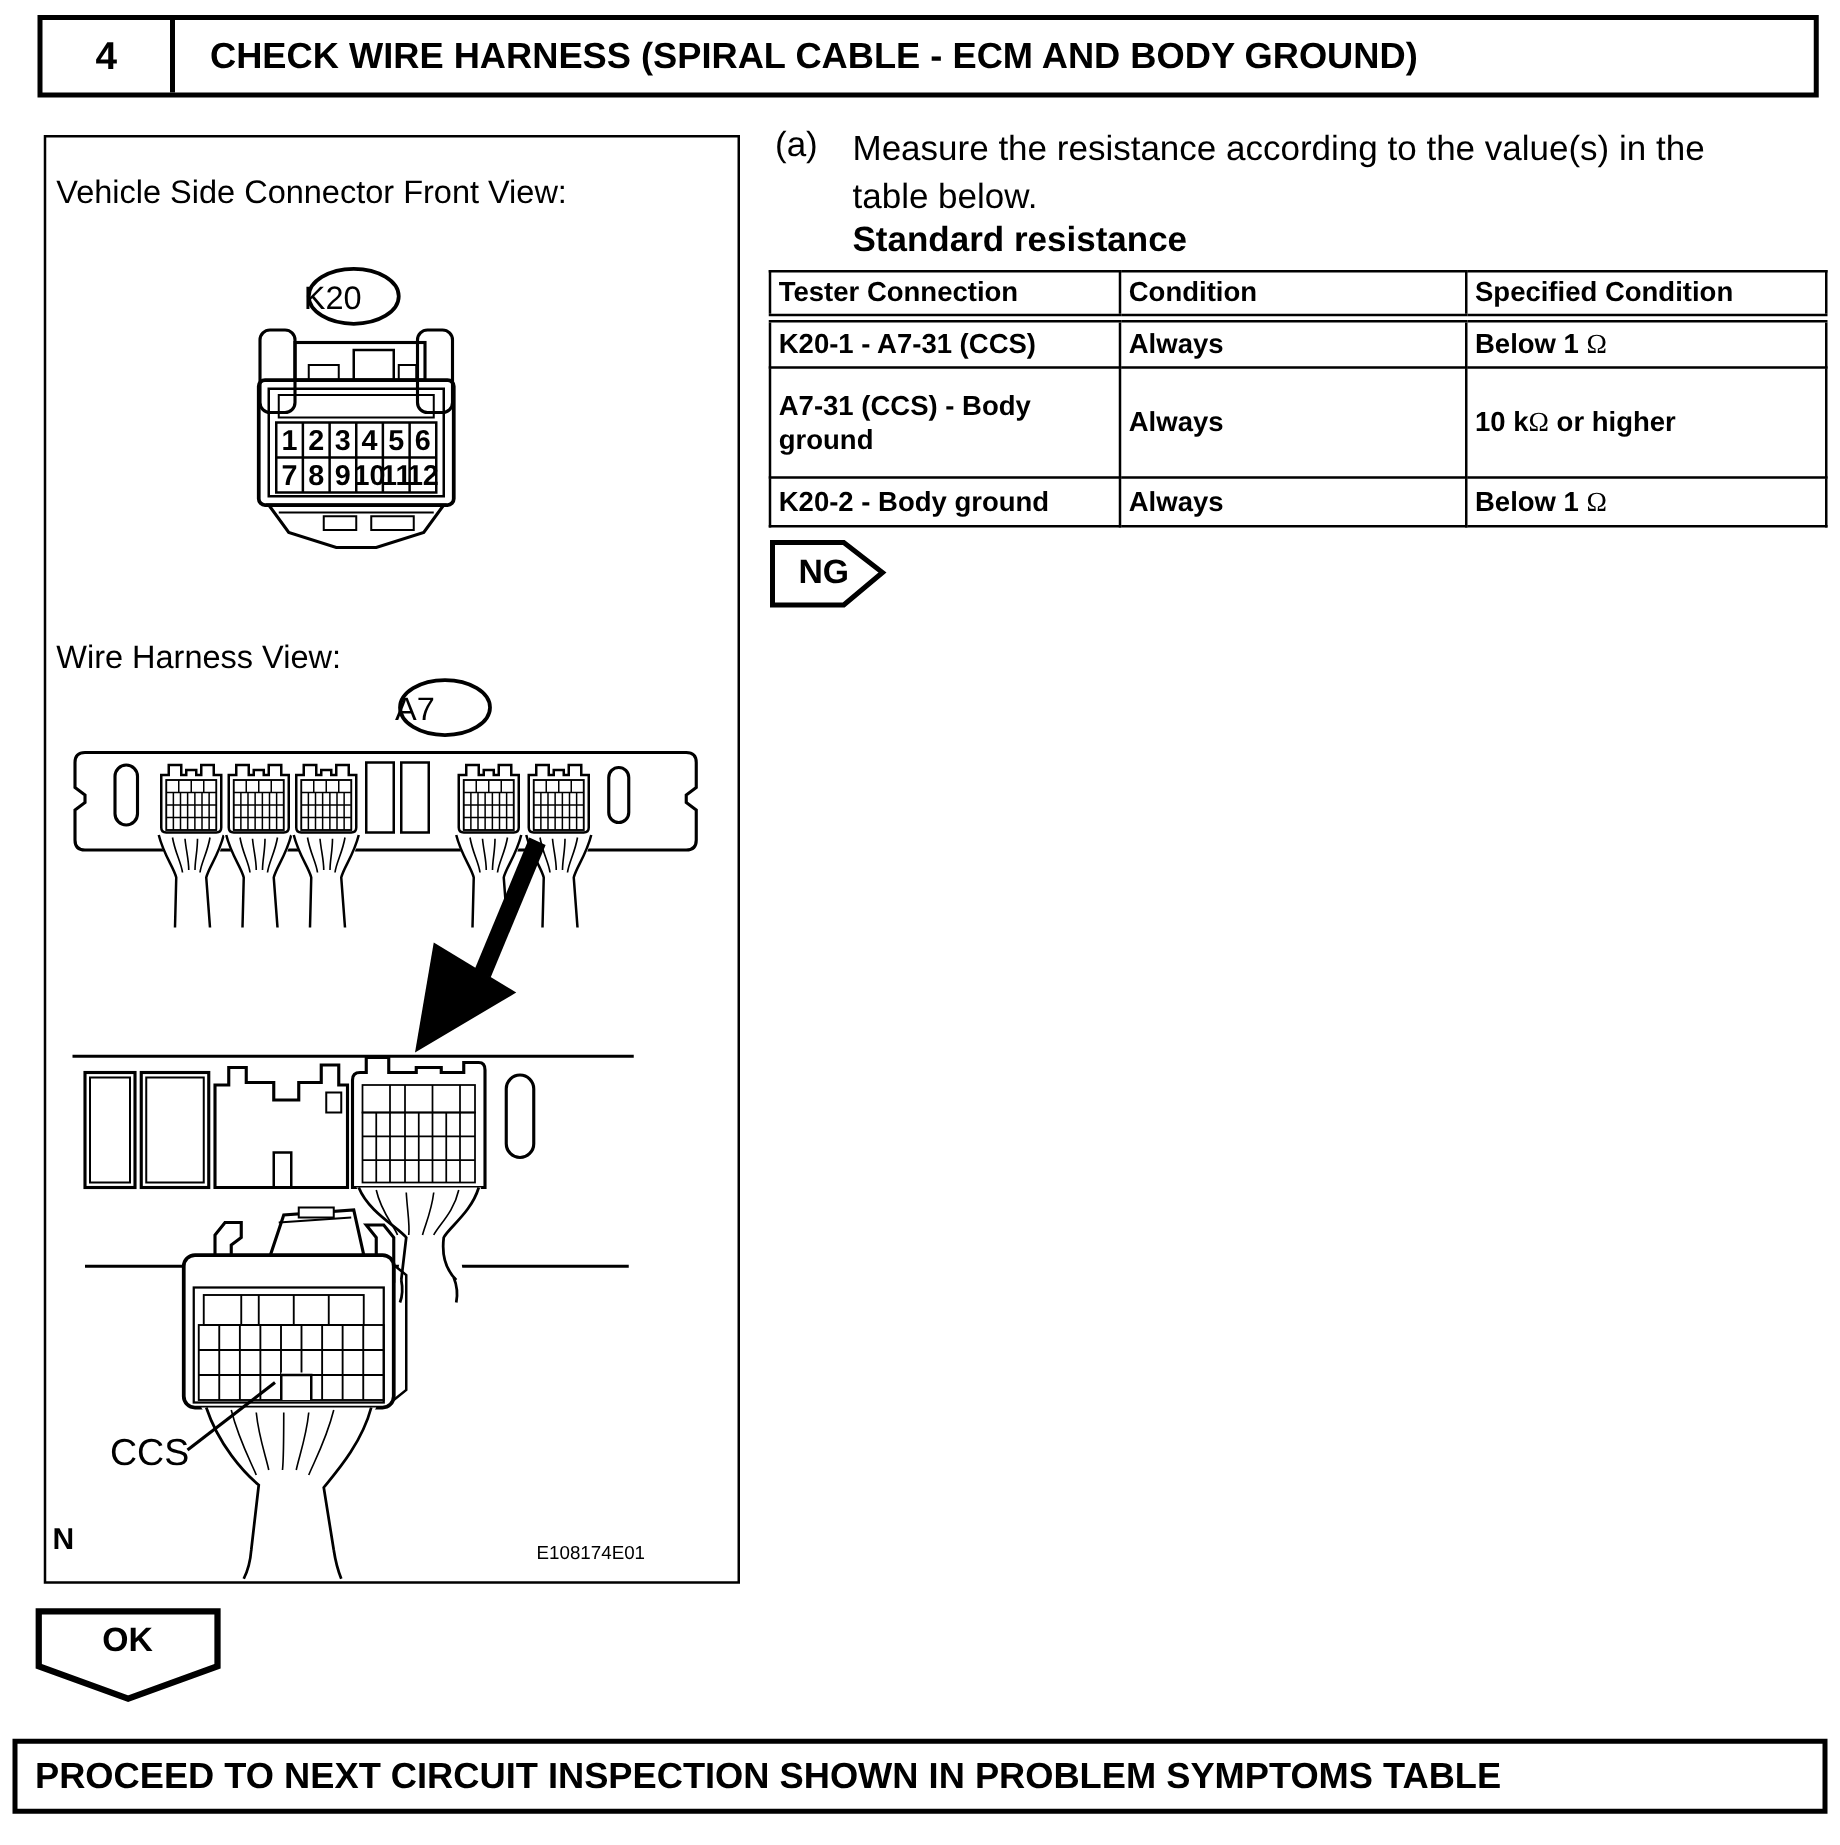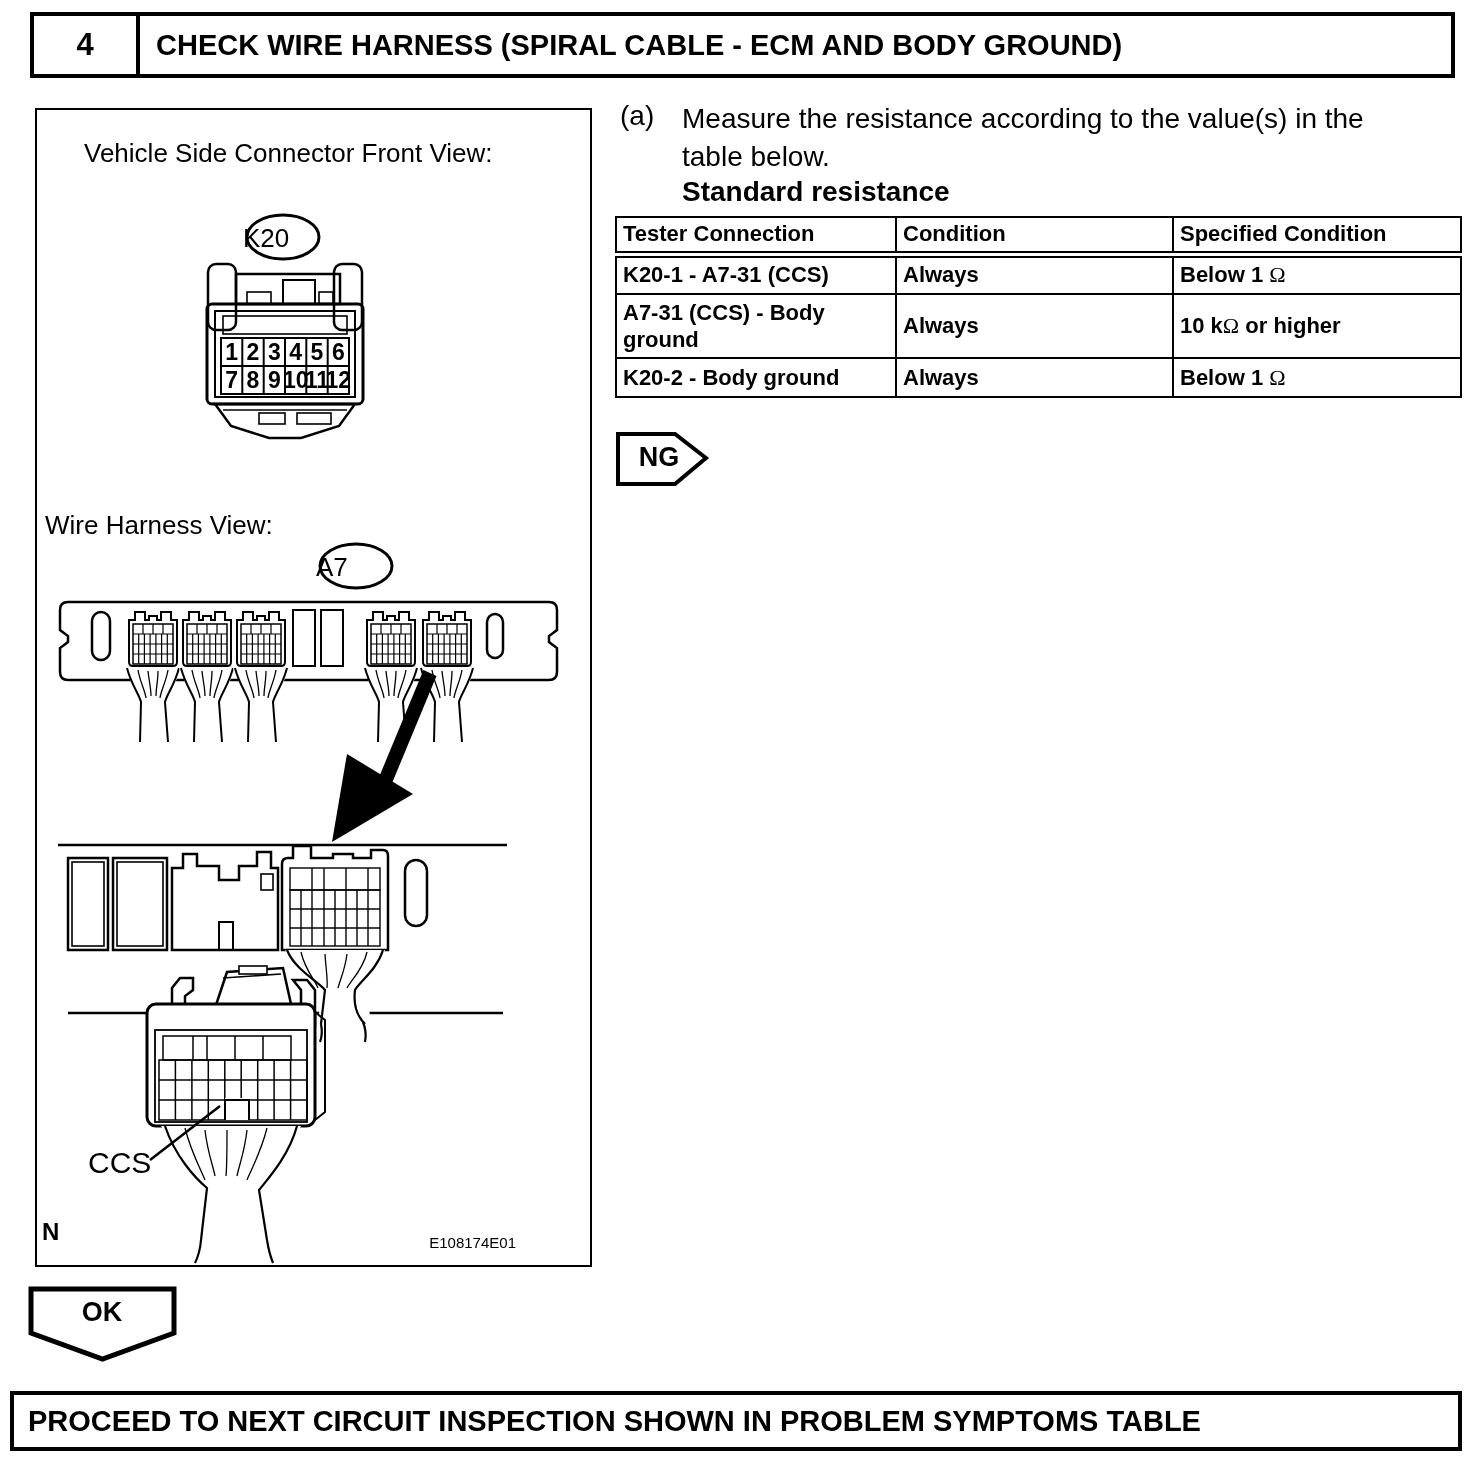--- a/index.html
+++ b/index.html
@@ -14,21 +14,21 @@
   .step-header {
     left:30px; top:12px; width:1425px; height:66px;
     border:4px solid #000; display:flex; align-items:stretch; background:#fff;
   }
   .step-num {
     width:106px; border-right:4px solid #000; display:flex;
     align-items:center; justify-content:center;
     font-size:31px; font-weight:bold;
   }
   .step-title {
-    flex:1; display:flex; align-items:center; padding-left:16px;
+    flex:1; display:flex; align-items:center; padding-left:28px;
     font-size:29px; font-weight:bold; letter-spacing:0px;border-radius:26px;
   }
 
   
   .figure-border { left:35px; top:108px; width:557px; height:1159px; border:2px solid #000; }
   .fig-label { font-size:26px; }
   .oval-label { font-size:26px; text-align:left; }
   .ccs-text { font-size:30px; }
   .note-letter { font-size:24px; font-weight:bold; }
   .figure-id { font-size:15px; text-align:right; }
@@ -276,21 +276,21 @@
         <path d="M150,1020 C156,1044 166,1062 170,1072"></path>
         <path d="M170,1022 C172,1042 178,1058 180,1068"></path>
         <path d="M192,1022 C192,1042 192,1058 191,1068"></path>
         <path d="M212,1022 C210,1042 204,1058 202,1068"></path>
         <path d="M232,1020 C226,1044 216,1062 212,1072"></path>
       </g>
       <line x1="115" y1="1052" x2="185" y2="998" stroke="#000" stroke-width="2.5"></line>
     </g>
   </svg>
 
-  <div class="abs fig-label" style="left:45px;top:138px;margin-left:39px;">Vehicle Side Connector Front View:</div>
+  <div class="abs fig-label" style="left:45px;top:138px;">Vehicle Side Connector Front View:</div>
   <div class="abs oval-label" style="left:243px;top:223px;width:80px;">K20</div>
   <div class="abs fig-label" style="left:45px;top:510px;">Wire Harness View:</div>
   <div class="abs oval-label" style="left:316px;top:552px;width:80px;">A7</div>
   <div class="abs ccs-text" style="left:88px;top:1146px;">CCS</div>
   <div class="abs note-letter" style="left:42px;top:1218px;">N</div>
   <div class="abs figure-id" style="left:420px;top:1234px;width:96px;">E108174E01</div>
 
   <div class="abs instr-marker">(a)</div>
   <div class="abs instr-text">Measure the resistance according to the value(s) in the
 table below.</div>
@@ -308,21 +308,21 @@
         <th>Condition</th>
         <th>Specified Condition</th>
       </tr>
     </thead>
     <tbody>
       <tr style="height:40px;">
         <td>K20-1 - A7-31 (CCS)</td>
         <td>Always</td>
         <td class="wrap-omega">Below 1 <span class="omega">Ω</span></td>
       </tr>
-      <tr style="height:64px;">
+      <tr style="height:88px;">
         <td class="pre">A7-31 (CCS) - Body
 ground</td>
         <td>Always</td>
         <td class="wrap-omega">10 k<span class="omega">Ω</span> or higher</td>
       </tr>
       <tr style="height:39px;margin-top:16px;">
         <td>K20-2 - Body ground</td>
         <td>Always</td>
         <td class="wrap-omega">Below 1 <span class="omega">Ω</span></td>
       </tr>

